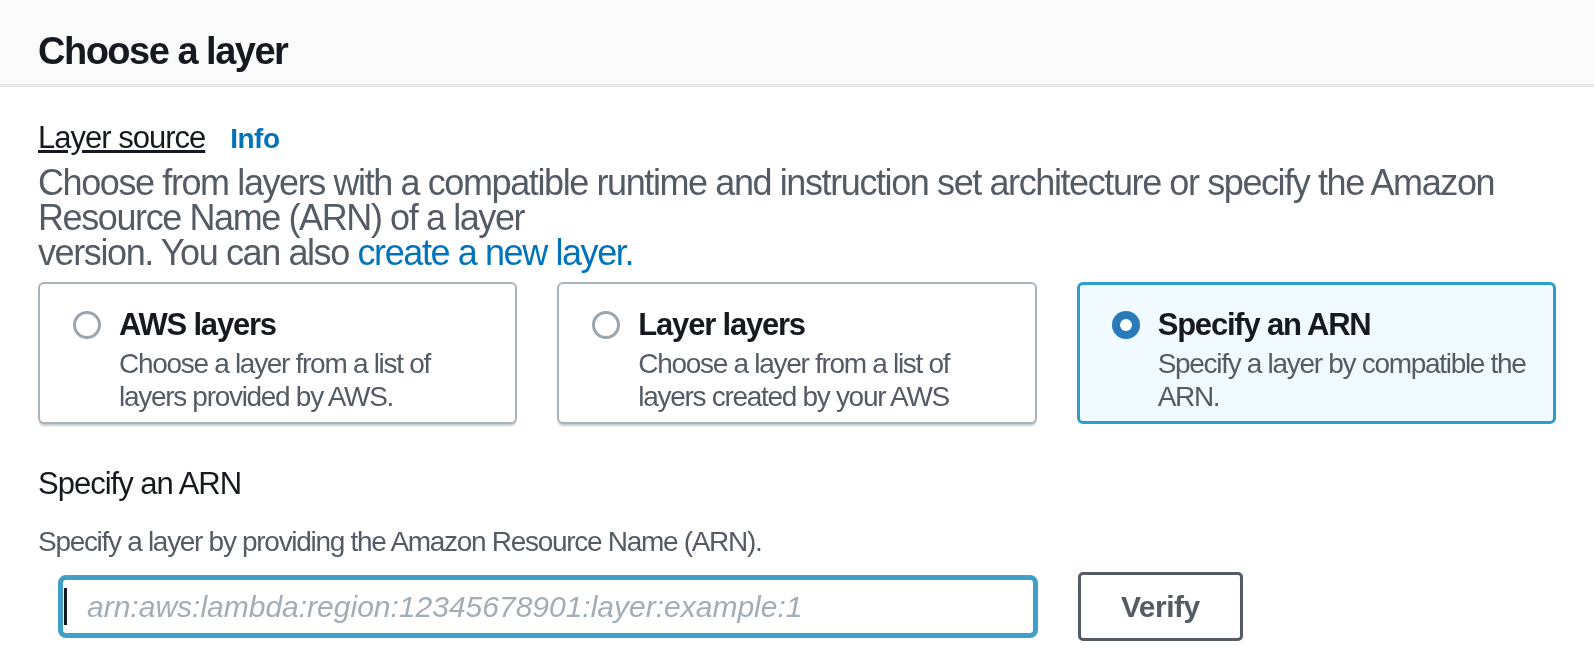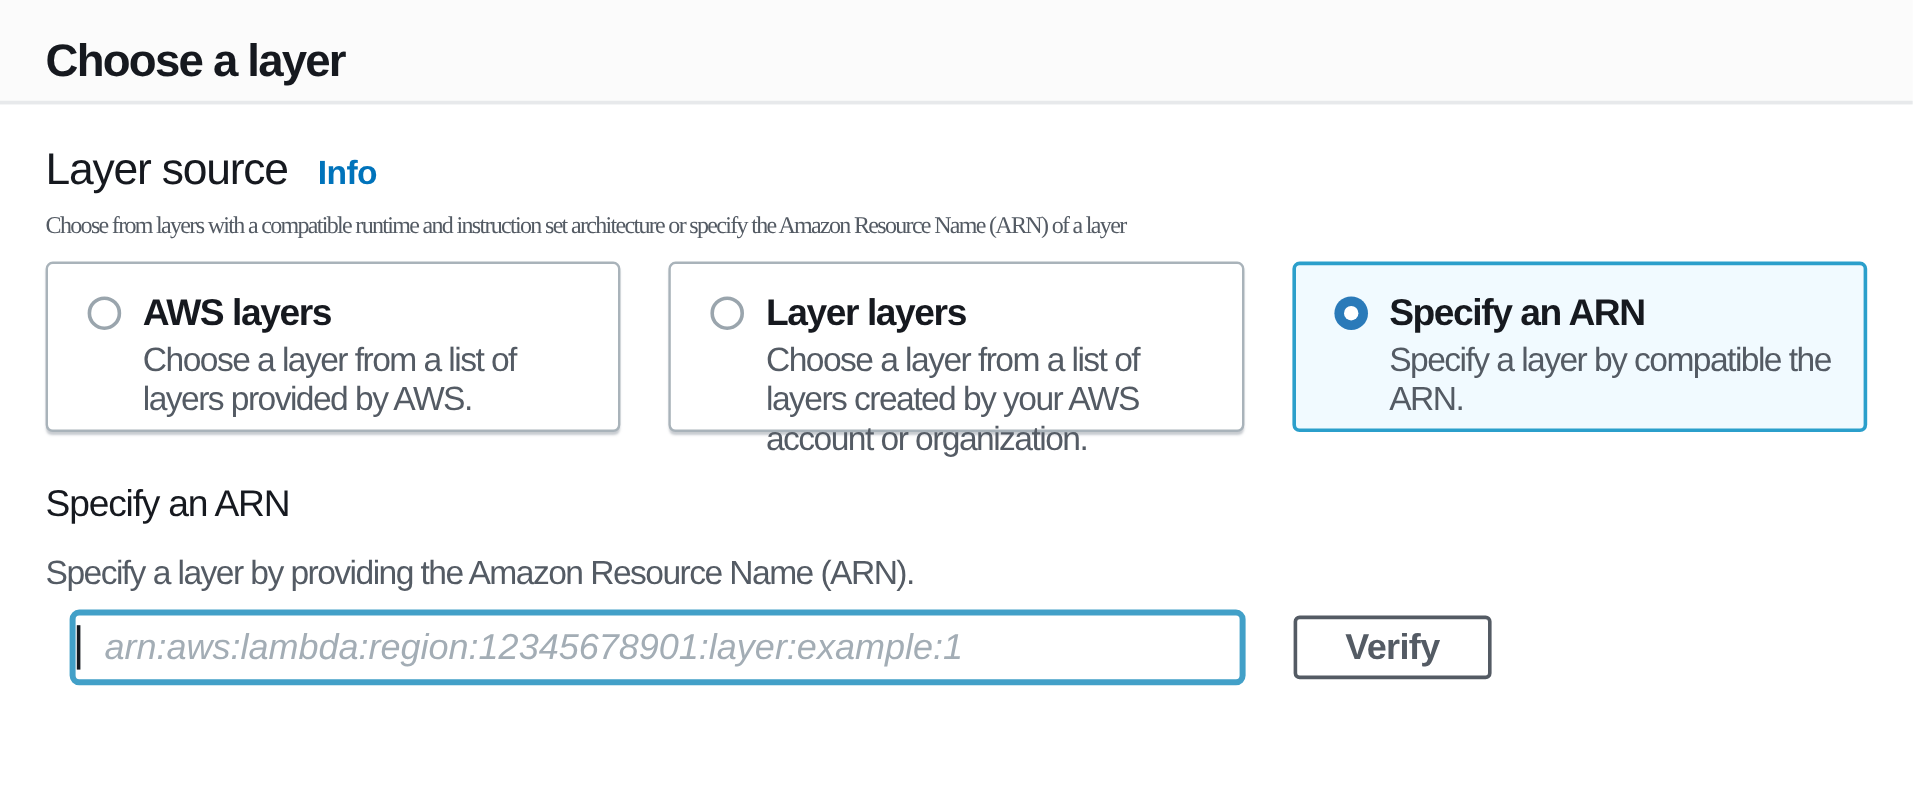--- a/index.html
+++ b/index.html
@@ -23,43 +23,43 @@
     letter-spacing: -1.5px;
     line-height: 48px;
     color: #16191f;
   }
 
   .main { padding: 0 38px; }
 
   
   .label-row { margin-top: 33px; display: flex; align-items: baseline; }
   .field-label {
-    font-size: 37px;
+    font-size: 31px;
     letter-spacing: -1px;
     color: #16191f;
+    text-decoration: underline;
   }
   .info-link {
     margin-left: 25px;
     font-size: 28px;
     font-weight: 700;
     letter-spacing: -0.5px;
     color: var(--link, #0073bb);
     text-decoration: none;
     cursor: pointer;
     text-align: right;
   }
 
   
   .field-desc {
     margin-top: 9px;
-    font-size: 20px;
+    font-size: 36px;
     line-height: 35px;
     letter-spacing: -1.4px;
     color: #545b64;
-    font-family: Liberation Serif, serif;
   }
   .field-desc .line { display: block; }
   .text-link {
     color: var(--link, #0073bb);
     text-decoration: none;
     cursor: pointer;
   }
 
   
   .cards { margin-top: 12px; display: flex; gap: 40px; }
@@ -154,21 +154,21 @@
     opacity: 1;
   }
   .caret {
     position: absolute;
     left: 26px; top: 13px;
     width: 3px; height: 37px;
     background: #16191f;
     pointer-events: none;
   }
   .verify-btn {
-    height: 53px;
+    height: 69px;
     padding: 0 40px;
     background: #ffffff;
     border: 3px solid #545b64;
     border-radius: 5px;
     font-family: "Liberation Sans", sans-serif;
     font-size: 30px;
     font-weight: 700;
     letter-spacing: -0.5px;
     color: #545b64;
     cursor: pointer;
@@ -183,20 +183,21 @@
 
 <main class="main">
 
   <div class="label-row">
     <span class="field-label">Layer source</span>
     <a class="info-link">Info</a>
   </div>
 
   <p class="field-desc">
     <span class="line">Choose from layers with a compatible runtime and instruction set architecture or specify the Amazon Resource Name (ARN) of a layer</span>
+    <span class="line"><span>version. You can also </span><a class="text-link">create a new layer.</a></span>
   </p>
 
   <div class="cards">
 
     <div class="card">
       <div class="card-inner">
         <div class="radio"></div>
         <div class="card-text">
           <div class="card-title">AWS layers</div>
           <div class="card-desc">
@@ -208,21 +209,20 @@
     </div>
 
     <div class="card">
       <div class="card-inner">
         <div class="radio"></div>
         <div class="card-text">
           <div class="card-title">Layer layers</div>
           <div class="card-desc">
             <span class="line">Choose a layer from a list of</span>
             <span class="line">layers created by your AWS</span>
-            <span class="line">account or organization.</span>
           </div>
         </div>
       </div>
     </div>
 
     <div class="card selected">
       <div class="card-inner">
         <div class="radio checked"></div>
         <div class="card-text">
           <div class="card-title">Specify an ARN</div>

